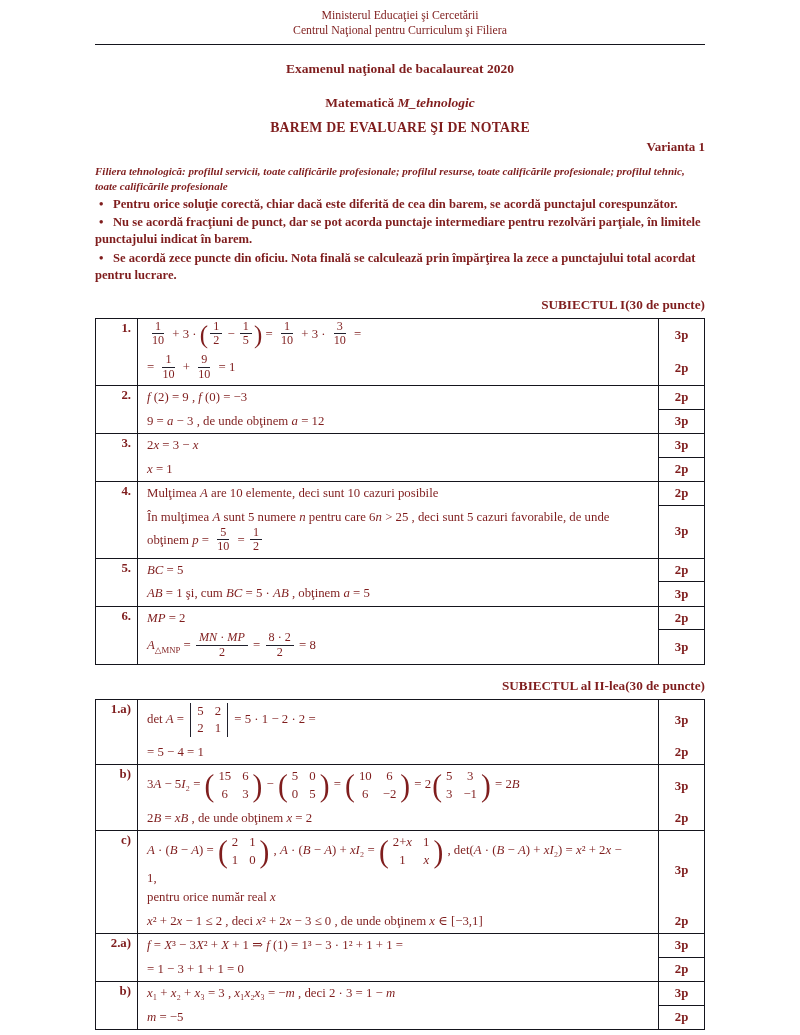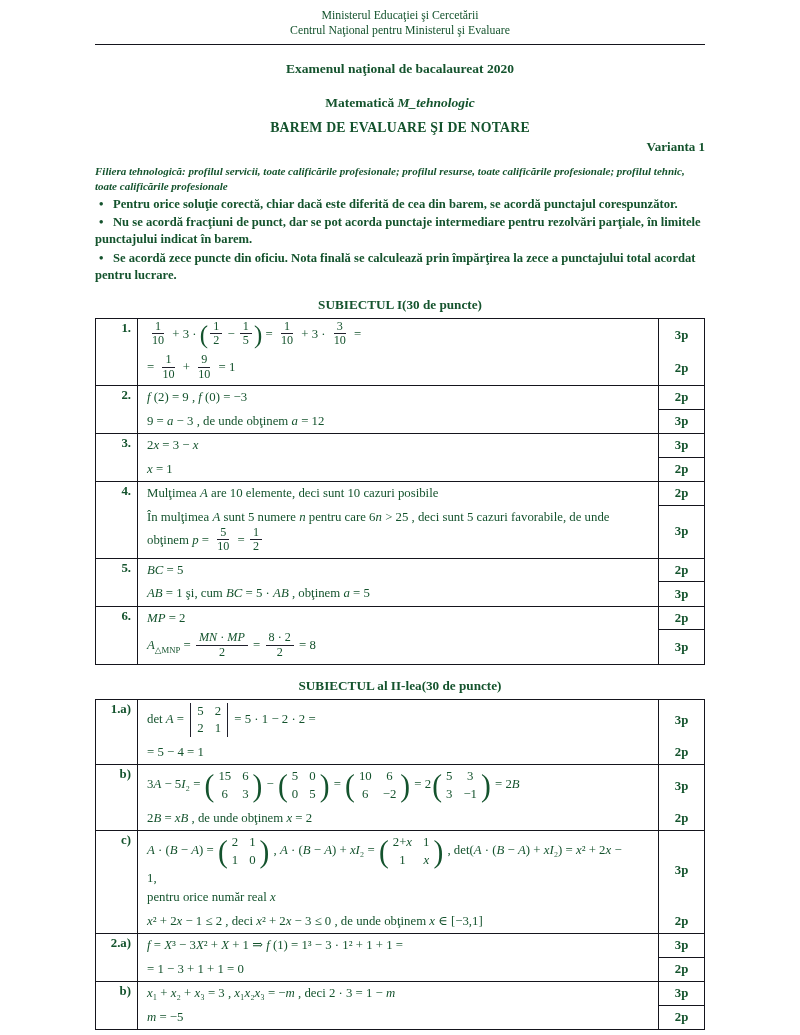--- a/index.html
+++ b/index.html
@@ -1,32 +1,32 @@
 <!DOCTYPE html>
 <html><head>
 <meta charset="utf-8">
 <style>
   html,body{margin:0;padding:0;background:#e8e8e8;}
   .page{
     width:800px;height:1035px;box-sizing:border-box;
     padding:8px 95px 5px 95px;background:#ffffff;overflow:hidden;
     font-family:"Liberation Serif","DejaVu Serif",serif;
-    color:#14532d;position:relative;margin:0 auto;
+    color:#7f1d1d;position:relative;margin:0 auto;
   }
   .org{text-align:center;font-size:11.8px;line-height:1.3;}
   .rule{border:none;border-top:1.8px solid #15151d;margin:5px 0 0 0;}
   .center-b{text-align:center;font-weight:bold;}
   .exam-block{margin-top:15px;font-size:13.5px;line-height:1.35;}
   .subject-line{margin-top:17px;font-size:13.5px;}
   .barem-line{margin-top:9px;font-size:13.8px;letter-spacing:0.2px;}
   .variant{margin-top:3px;text-align:right;font-weight:bold;font-size:13px;}
   .filiera{margin:9px 0 2px 0;font-weight:bold;font-style:italic;font-size:11px;line-height:1.38;}
   .bullet-item{margin:1px 0;font-weight:bold;font-size:12.6px;line-height:1.36;text-indent:4px;}
   .bullet-glyph{display:inline-block;width:14px;text-indent:0;}
-  .sec-head{display:flex;justify-content:center;font-weight:bold;font-size:13.2px;margin:13px 0 5px 0;}
+  .sec-head{display:flex;justify-content:flex-end;font-weight:bold;font-size:13.2px;margin:13px 0 5px 0;}
   .btable{border:1.6px solid #15151d;}
   .brow{display:flex;}
   .brow + .brow{border-top:1.2px solid #15151d;}
   .blabel{width:42px;box-sizing:border-box;border-right:1.2px solid #15151d;
     text-align:right;padding:2px 6px 0 0;font-weight:bold;font-size:12.8px;flex:none;}
   .bcells{flex:1;display:flex;flex-direction:column;min-width:0;}
   .bcell{display:flex;flex:1;}
   .bcontent{flex:1;padding:2px 8px 3px 9px;font-size:12.8px;line-height:1.45;min-width:0;}
   .cline{min-height:18px;}
   .bpoints{width:46px;box-sizing:border-box;flex:none;border-left:1.2px solid #15151d;
@@ -45,21 +45,21 @@
   sub{font-size:0.68em;}
   i{font-style:italic;}
 </style>
 </head>
 <body>
 
 <div class="page">
 
   <div class="org">
     <div>Ministerul Educaţiei şi Cercetării</div>
-    <div>Centrul Naţional pentru Ministerul şi Evaluare</div>
+    <div>Centrul Naţional pentru Curriculum şi Filiera</div>
   </div>
 
   <hr class="rule">
 
   <div class="center-b exam-block">
     <div>Examenul naţional de bacalaureat 2020</div>
   </div>
 
   <div class="center-b subject-line">
     <span>Matematică </span><i>M_tehnologic</i>

